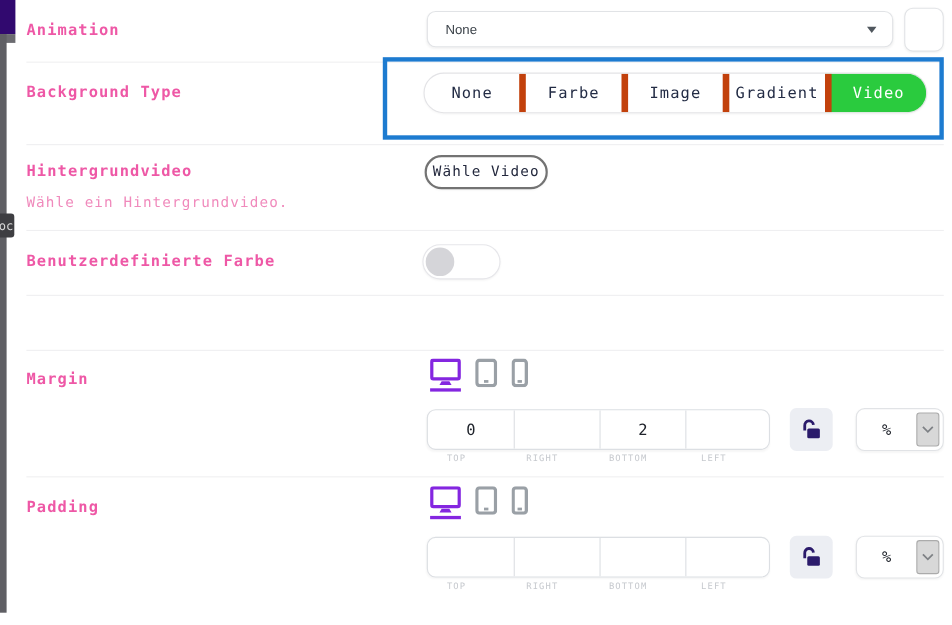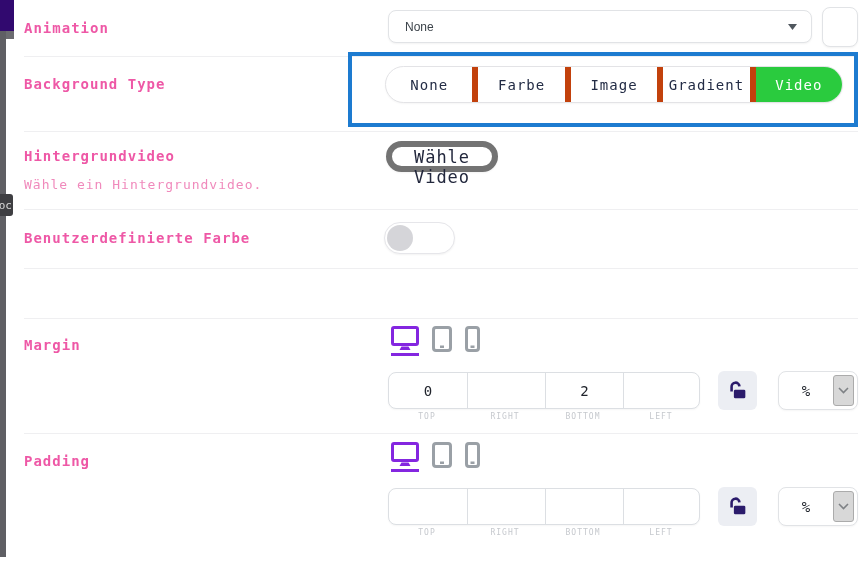--- a/index.html
+++ b/index.html
@@ -68,23 +68,23 @@
   .segmented .seg-btn:first-child { border-left: none; }
   .segmented .seg-btn.active { background: #2acb3e; color: #ffffff; }
 
   
   .field-desc {
     position: absolute; left: 24px; top: 177px;
     color: #f08abc; font-size: 13px; letter-spacing: 1px;
   }
   .pill-button {
     position: absolute; left: 386px; top: 141px; width: 112px; height: 31px;
-    background: #fff; border: 6px solid #737373; border-radius: 16px;
+    background: #fff; border: 2px solid #737373; border-radius: 16px;
     box-shadow: 0 1px 2px rgba(0,0,0,.05);
-    font-family: "DejaVu Sans Mono", monospace; font-size: 17px; letter-spacing: 1px;
+    font-family: "DejaVu Sans Mono", monospace; font-size: 13px; letter-spacing: 1px;
     color: #23283d; cursor: pointer;
   }
 
   
   .toggle {
     position: absolute; left: 384px; top: 222px; width: 71px; height: 32px;
     background: #fff; border: 1px solid #e6e6ea; border-radius: 16px;
     box-shadow: 0 1px 2px rgba(0,0,0,.05); cursor: pointer;
   }
   .toggle .knob {
@@ -113,21 +113,21 @@
     overflow: hidden;
   }
   .dim-group input {
     flex: 1 1 0; width: 78px; border: none; outline: none;
     border-left: 1px solid #dcdfe3; text-align: center;
     font-family: "DejaVu Sans Mono", monospace; font-size: 14px; color: #20242c;
     background: transparent;
   }
   .dim-group input:first-child { border-left: none; }
   .dim-labels {
-    position: absolute; left: 388px; width: 312px; display: flex;
+    position: absolute; left: 376px; width: 312px; display: flex;
   }
   .dim-labels span {
     flex: 1 1 0; text-align: center;
     font-size: 8px; letter-spacing: 1px; color: #c6c9ce;
   }
 
   .lock-btn {
     position: absolute; left: 718px; width: 39px; height: 39px;
     background: #eceef3; border: none; border-radius: 6px; cursor: pointer;
     display: flex; align-items: center; justify-content: center;

